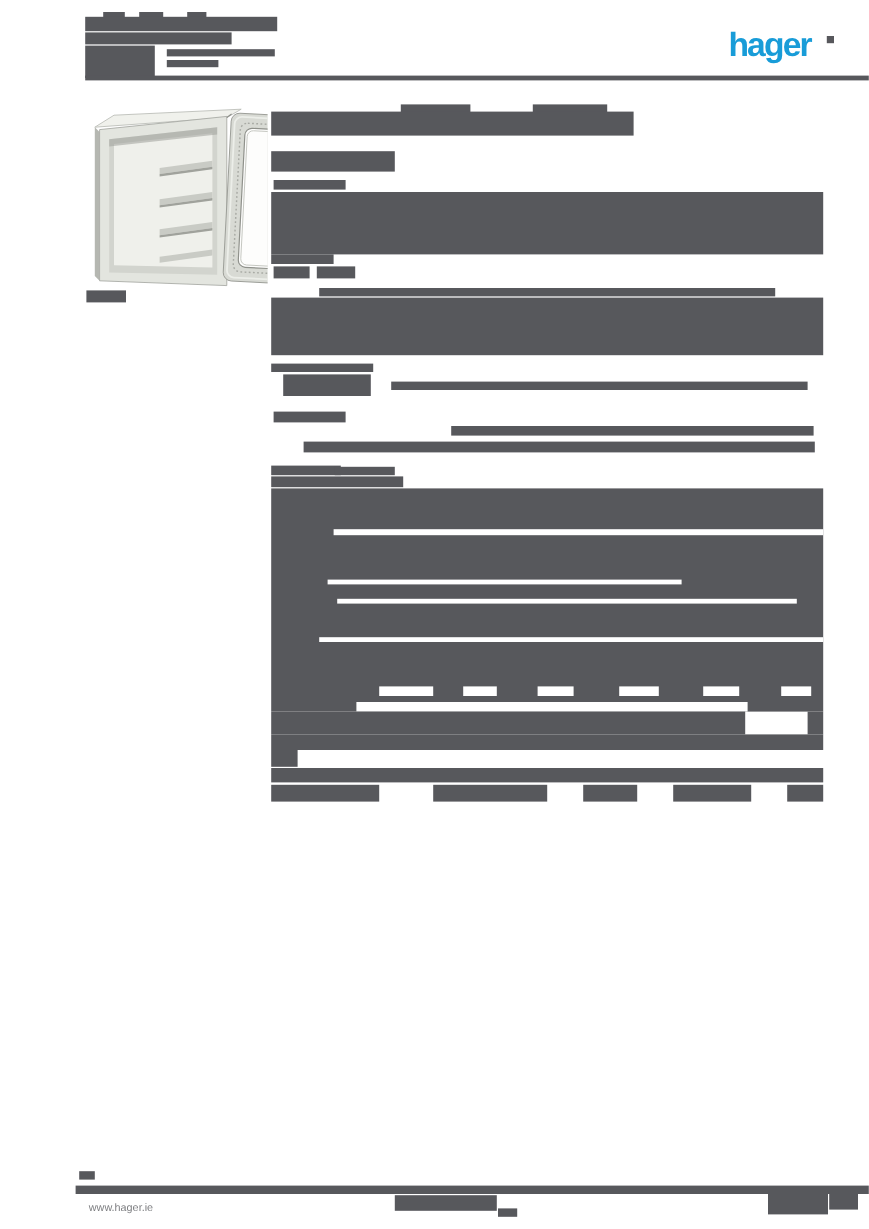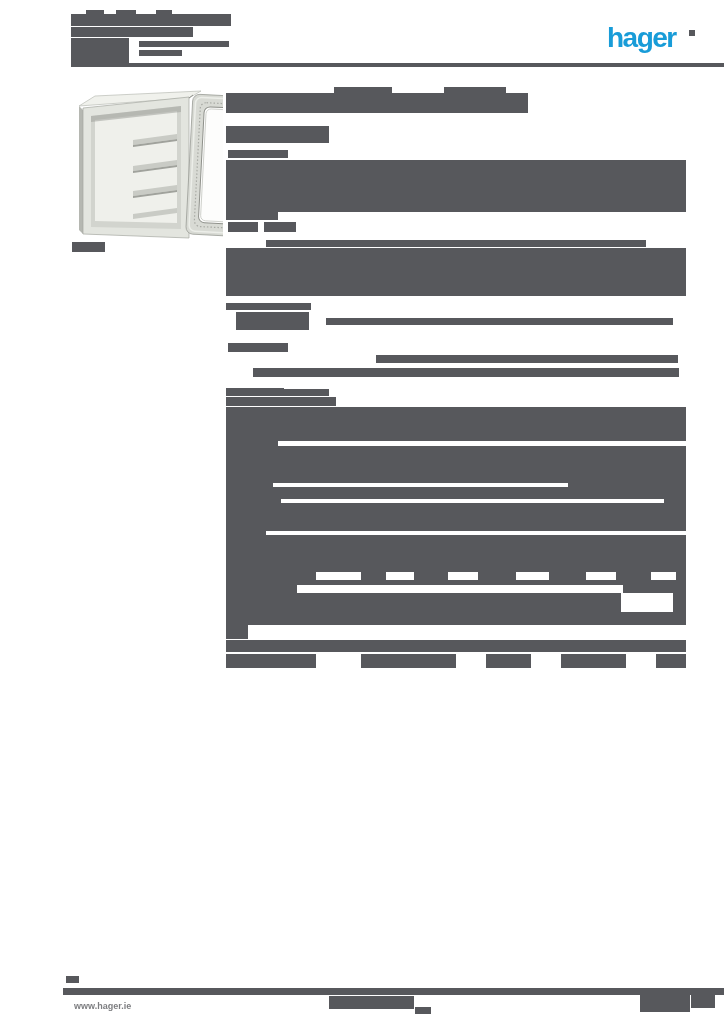--- a/index.html
+++ b/index.html
@@ -27,21 +27,21 @@
     background:#ffffff;
     z-index:5;
   }
   .footer-url{
     display:block;
     font-size:9px;
     line-height:22px;
     padding-left:3px;
     color:#7d7e81;
     text-decoration:none;
-    font-weight:bold;
+    font-weight:normal;
   }
   .product-figure{
     position:absolute;
     left:55px;top:88px;
     width:152px;height:158px;
   }
 </style>
 </head>
 <body>
 

